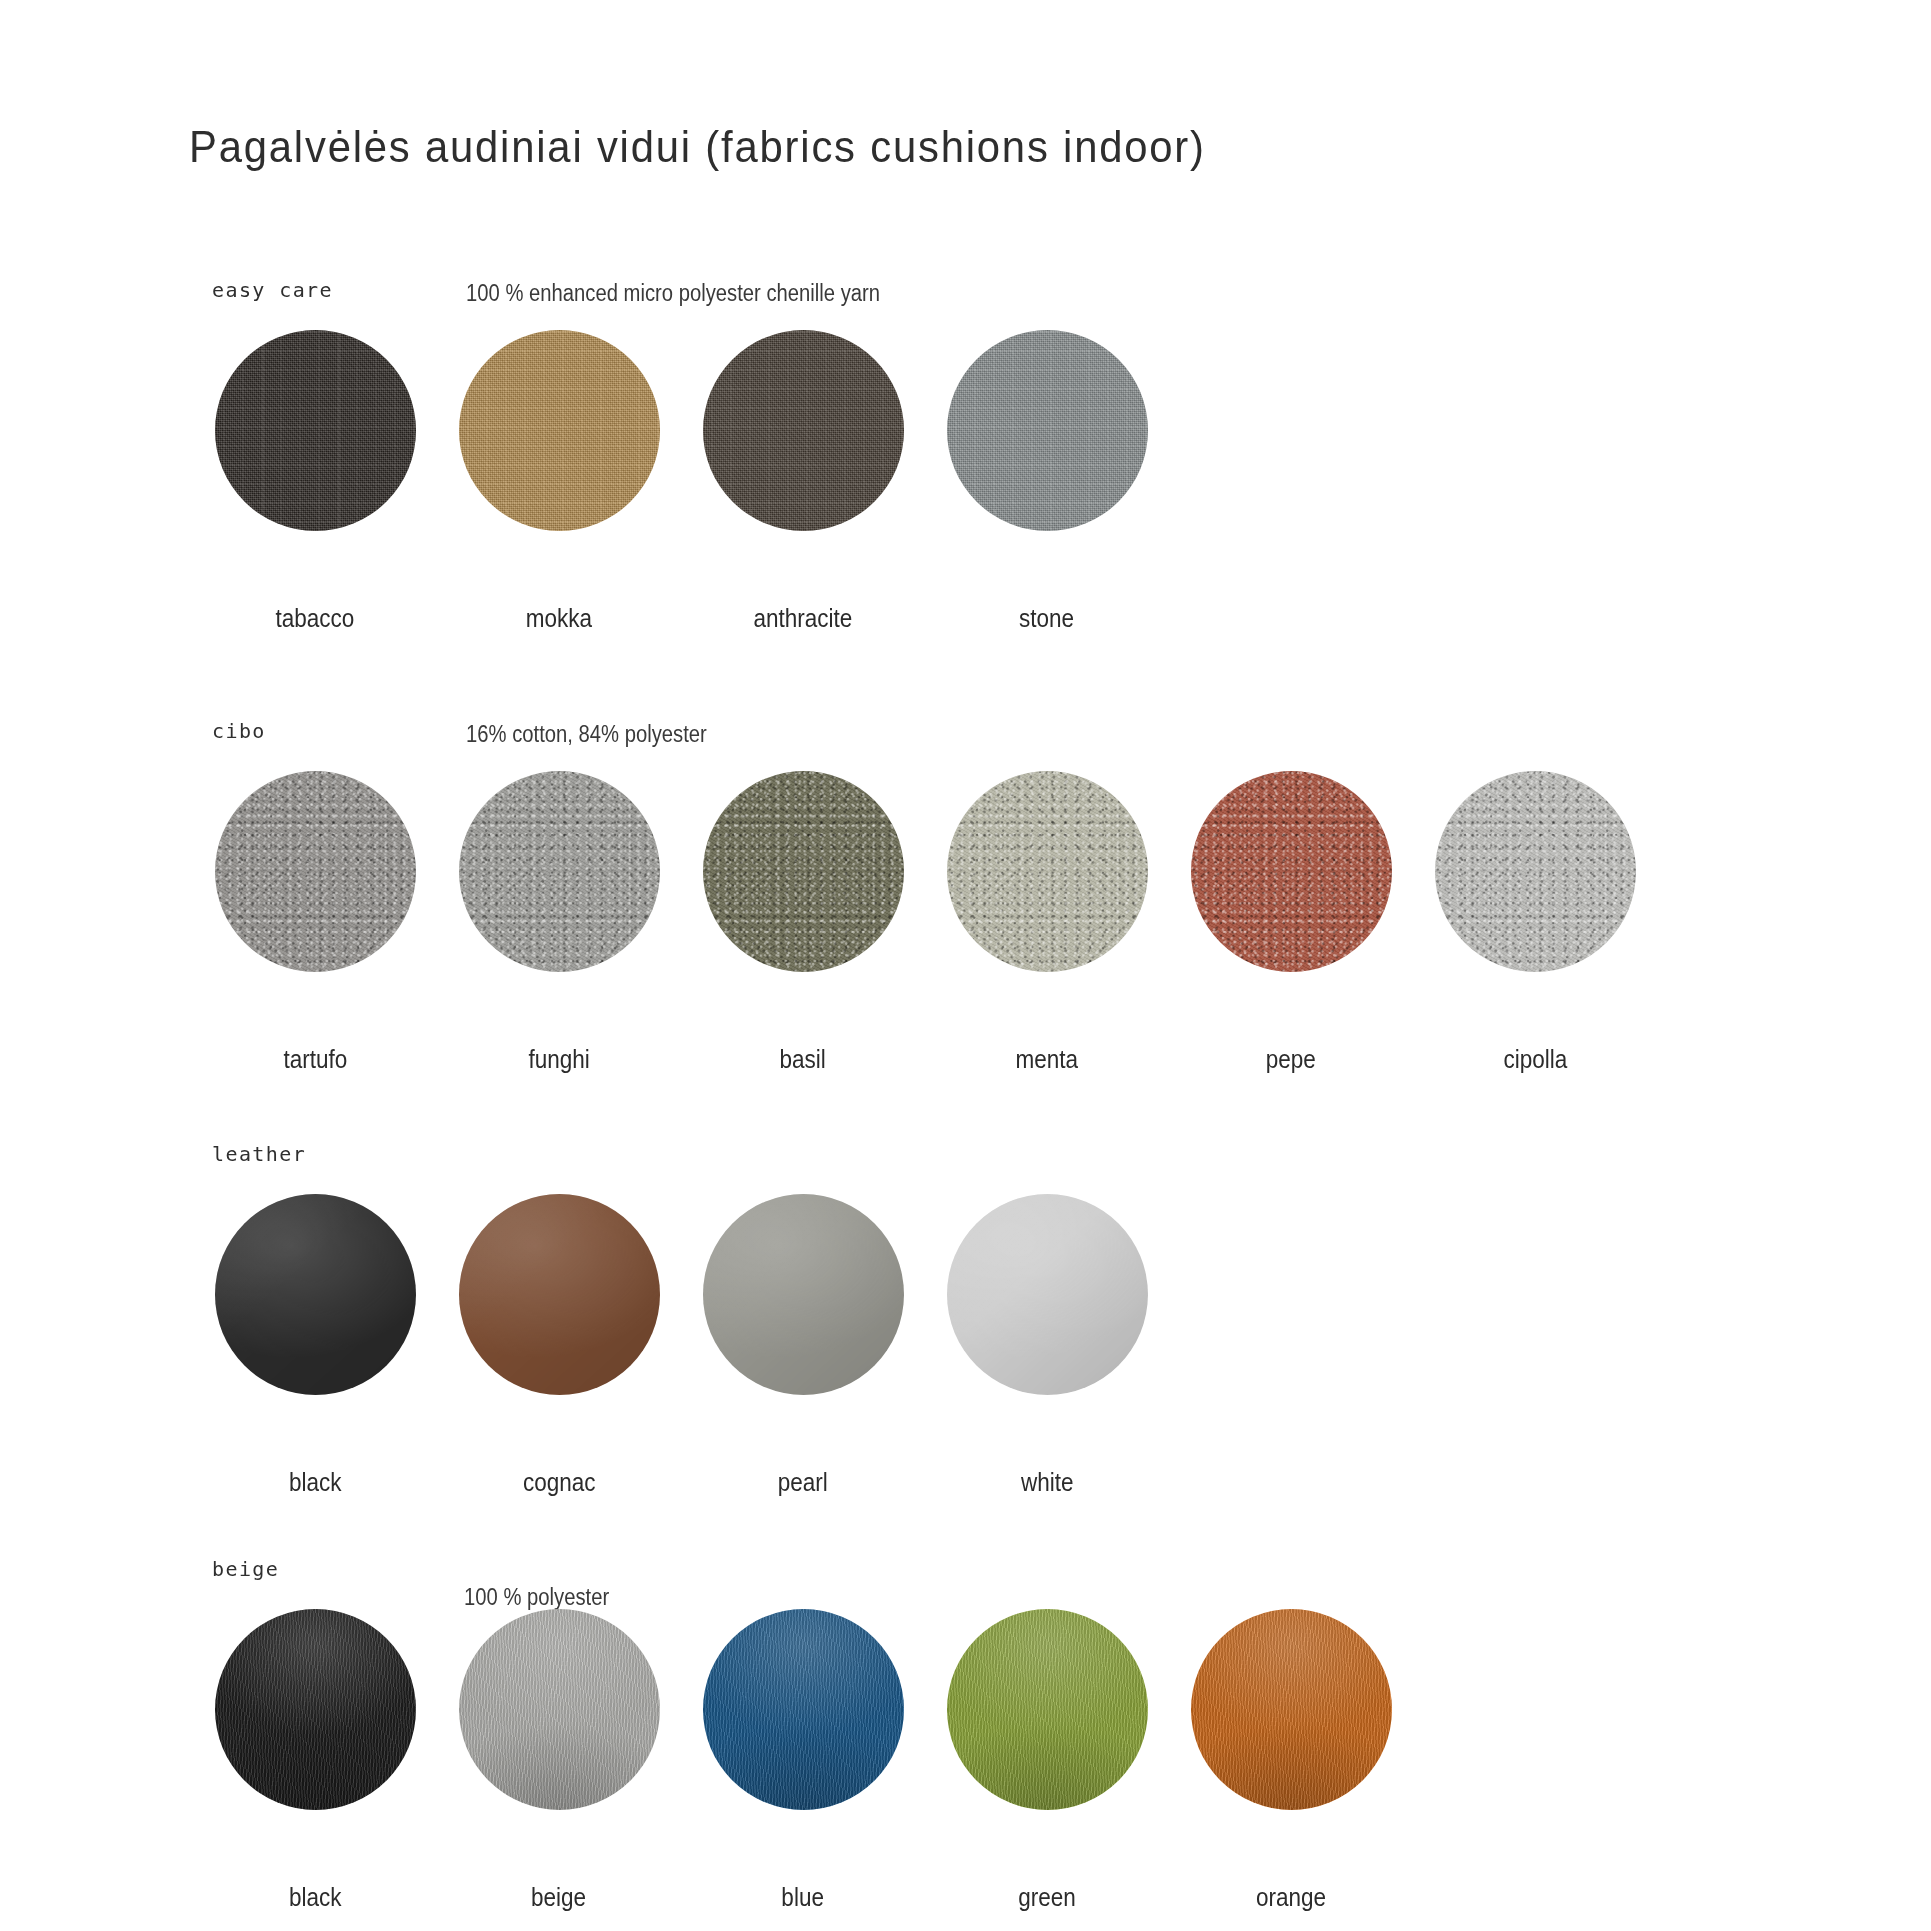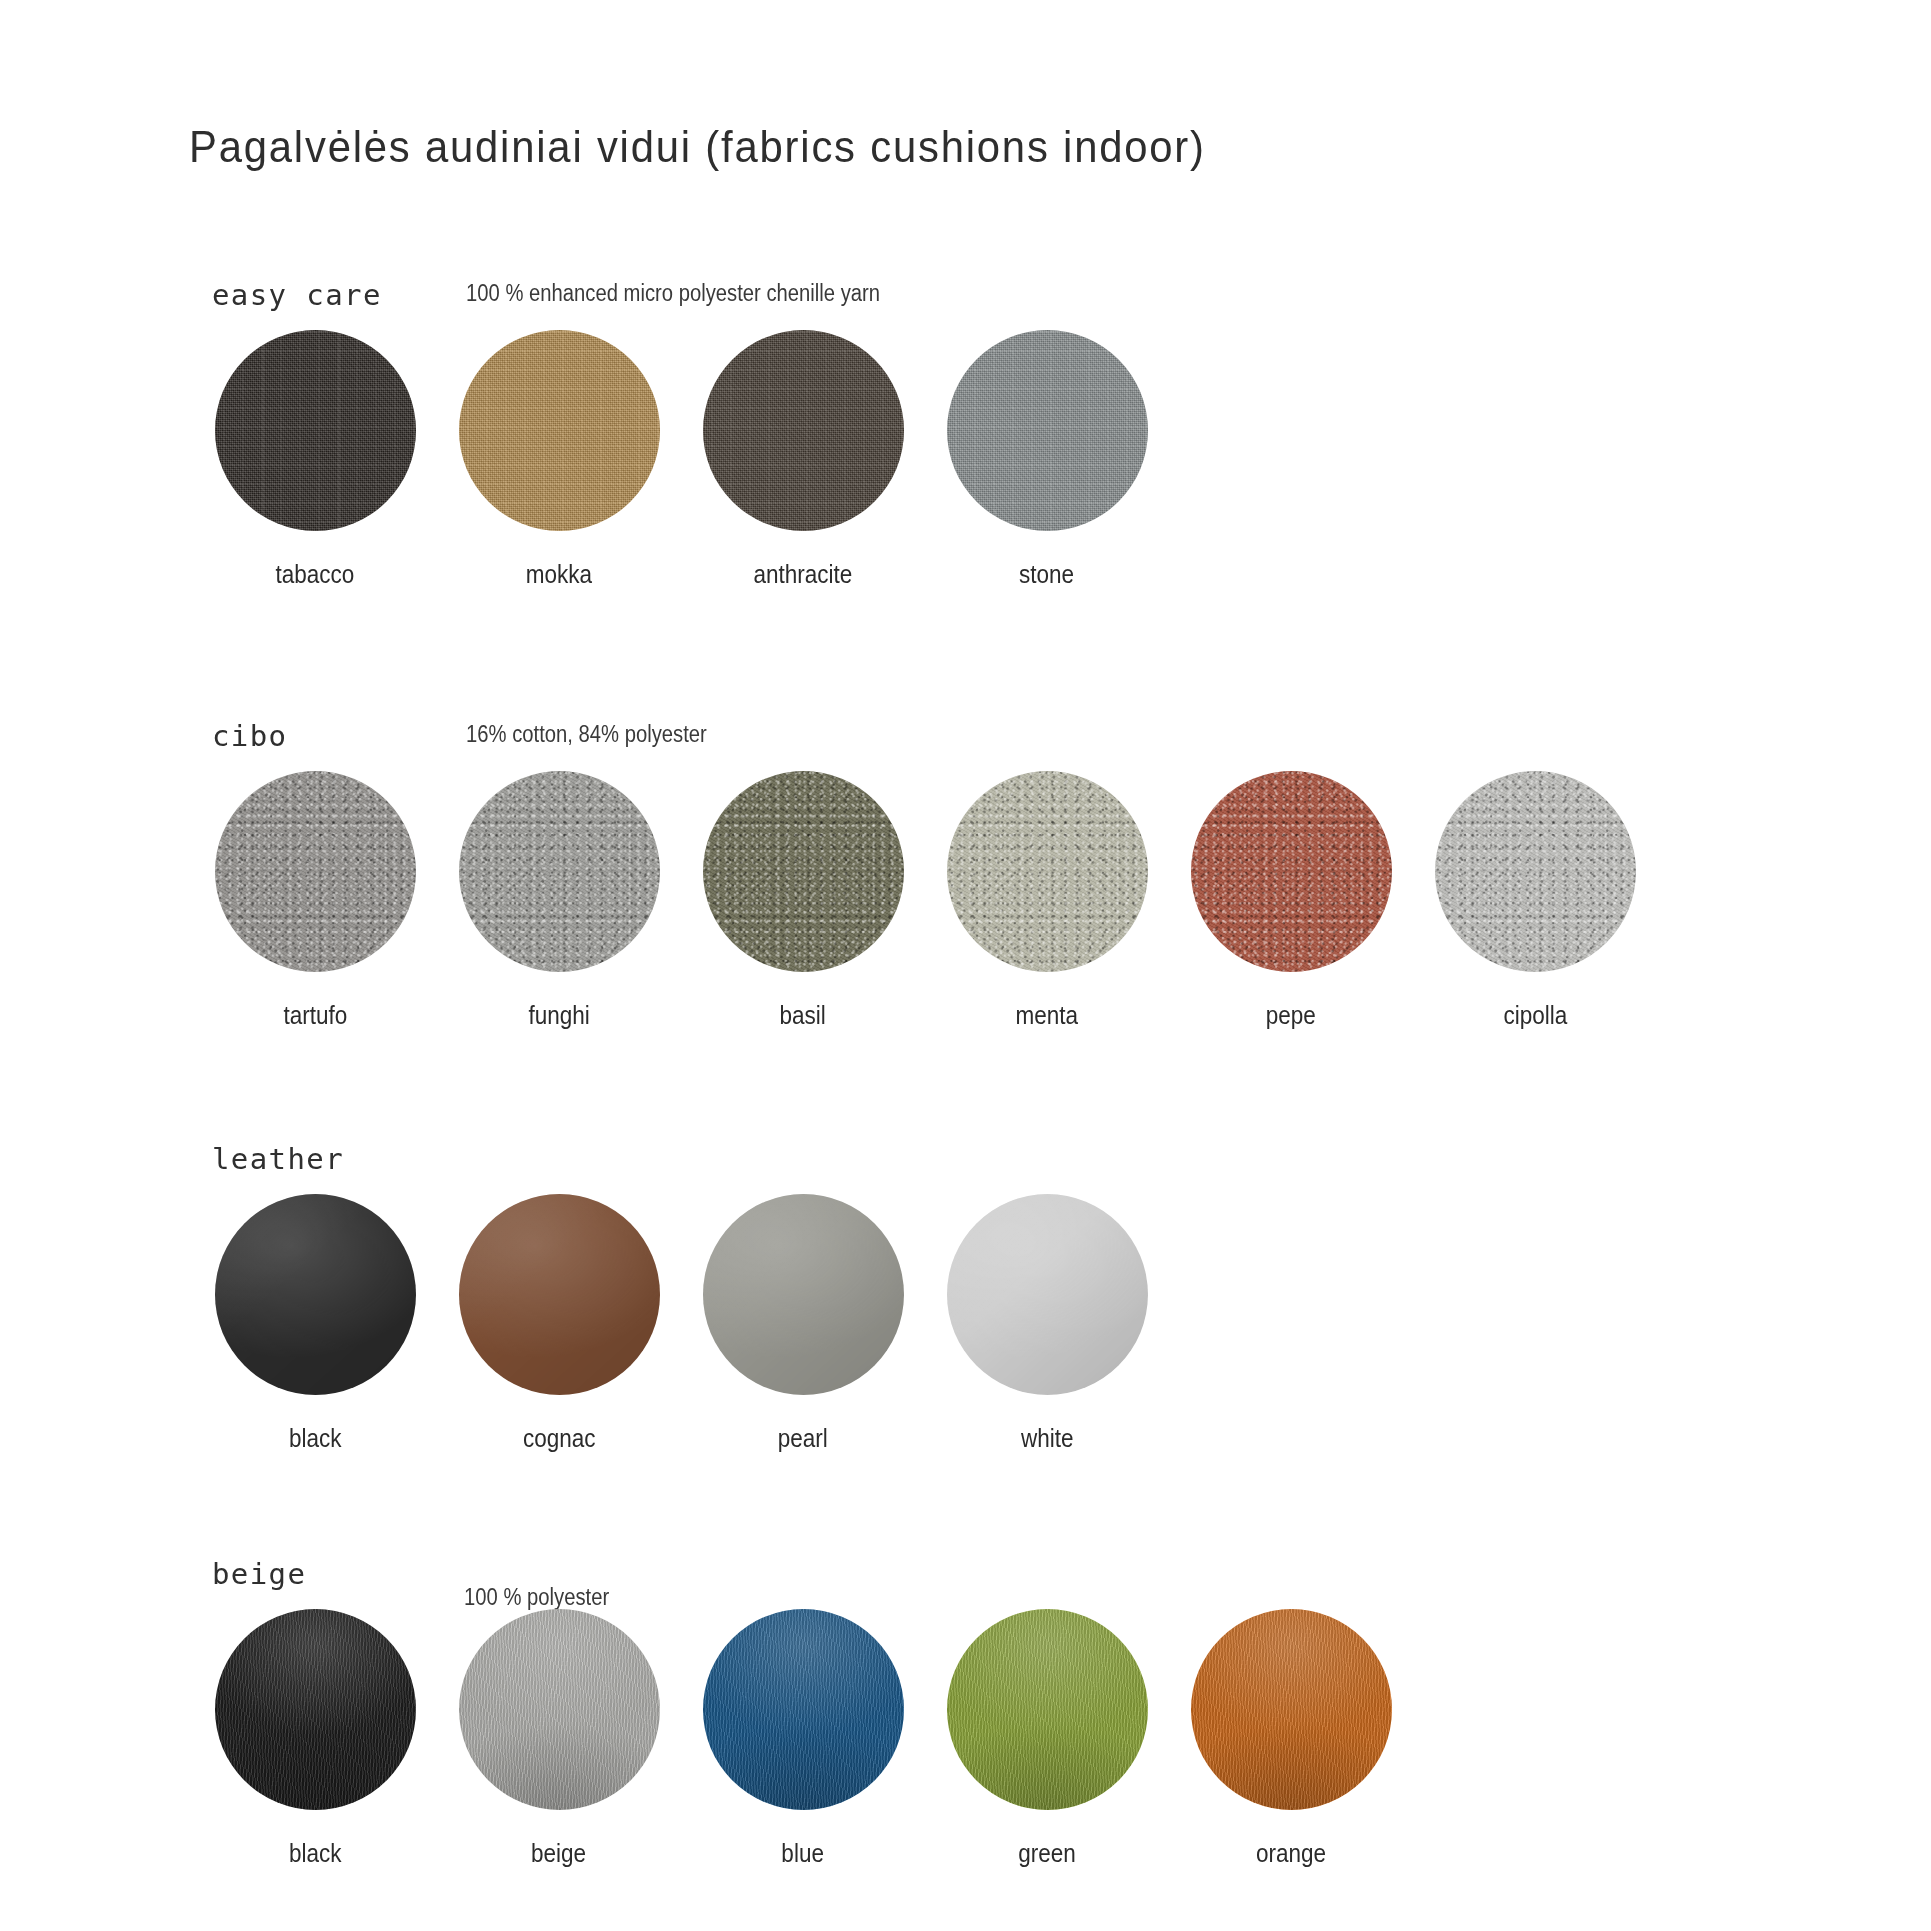--- a/index.html
+++ b/index.html
@@ -43,21 +43,21 @@
     position: absolute;
     left: 0;
     width: 1931px;
   }
 
   .group-header {
     position: absolute;
     left: 212px;
     top: 0;
     font-family: "DejaVu Sans Mono", "Liberation Mono", monospace;
-    font-size: 29px;
+    font-size: 20px;
     letter-spacing: 1.4px;
     color: #2f2f2f;
     white-space: nowrap;
   }
 
   .group-desc {
     position: absolute;
     left: 466px;
     top: 1.9px;
     font-family: "Liberation Sans", sans-serif;
@@ -80,20 +80,21 @@
     top: 52px;
     display: flex;
     flex-direction: row;
   }
 
   .swatch {
     width: 244px;
     display: flex;
     flex-direction: column;
     align-items: center;
+    gap: 44px;
   }
 
   .swatch-disc {
     width: 201px;
     height: 201px;
     border-radius: 50%;
     position: relative;
     overflow: hidden;
     background-color: #cccccc;
   }

